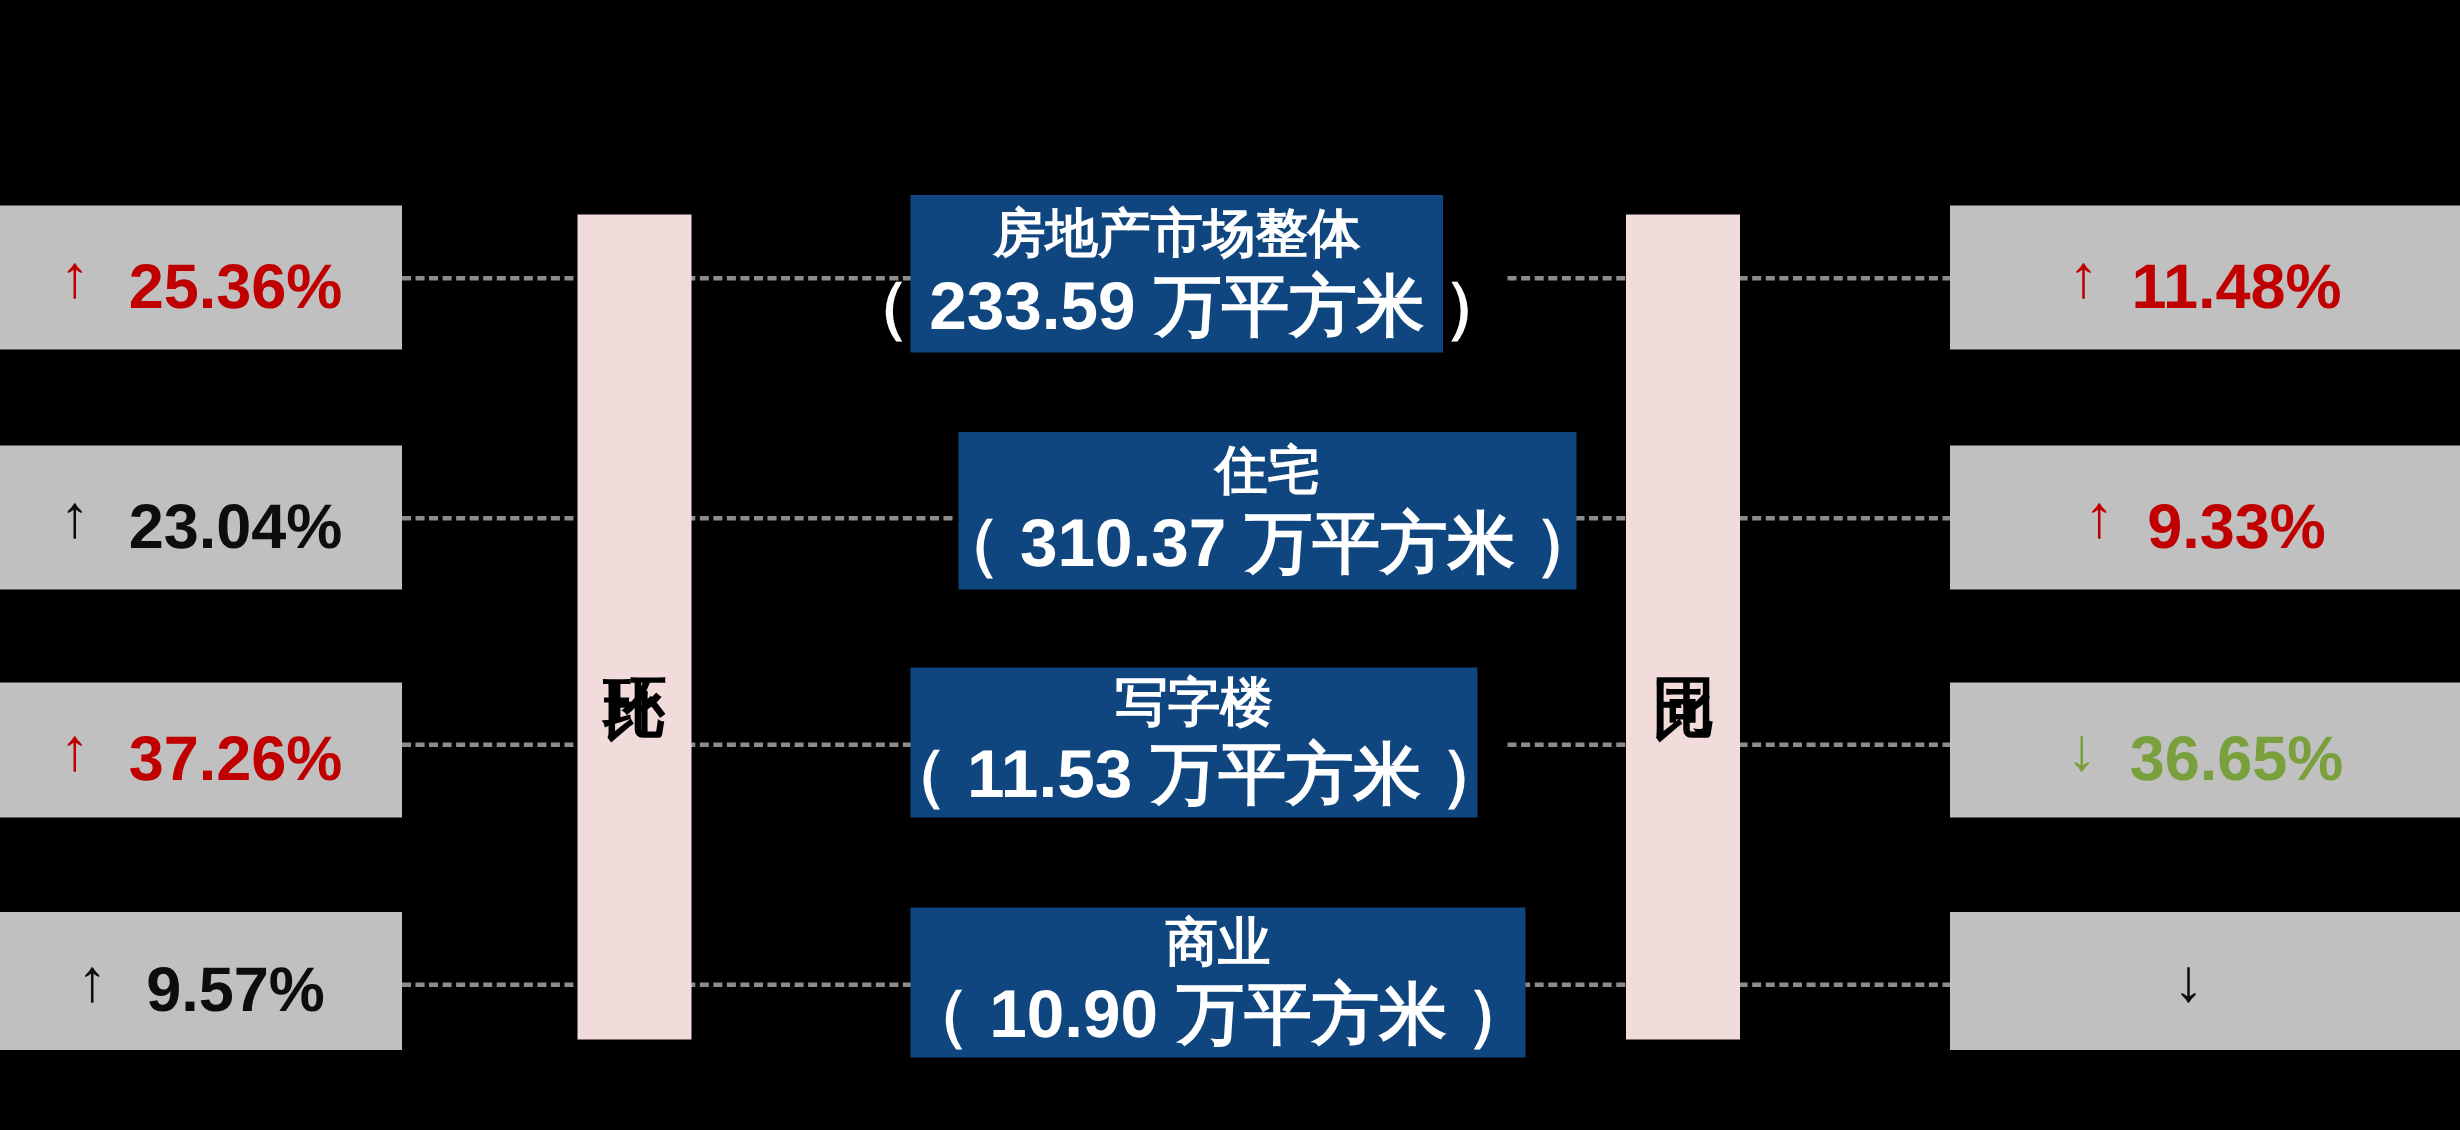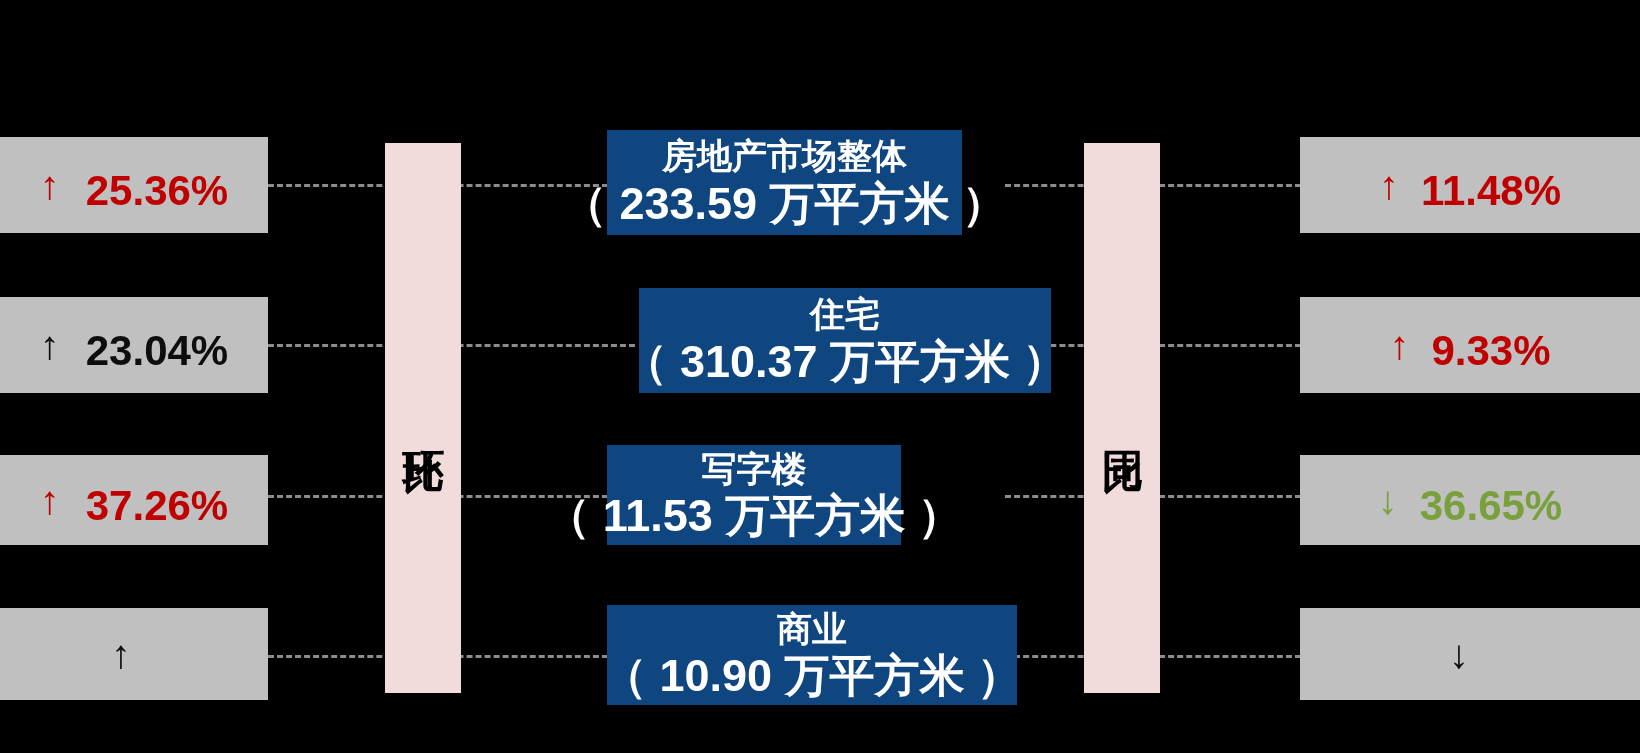--- a/index.html
+++ b/index.html
@@ -135,32 +135,33 @@
   <div class="metric-box metric-right" style="left:1300px; top:297px; width:340px; height:96px;">
     <span class="arrow up-red">↑</span>
     <span class="pct up-red">9.33%</span>
   </div>
 
   <div class="metric-box metric-left" style="left:0px; top:455px; width:268px; height:90px;">
     <span class="arrow up-red">↑</span>
     <span class="pct up-red">37.26%</span>
   </div>
 
-  <div class="cat-box" style="left:607px; top:445px; width:294px; height:100px;">
+  <div class="cat-box" style="left:607px; top:445px; width:378px; height:100px;">
     <span class="cat-name">写字楼</span>
     <span class="cat-value">（ 11.53 万平方米 ）</span>
   </div>
 
   <div class="metric-box metric-right" style="left:1300px; top:455px; width:340px; height:90px;">
     <span class="arrow down-grn">↓</span>
     <span class="pct down-grn">36.65%</span>
   </div>
 
   <div class="metric-box metric-left" style="left:0px; top:608px; width:268px; height:92px;">
     <span class="arrow flat-blk">↑</span>
+    <span class="pct flat-blk">9.57%</span>
   </div>
 
   <div class="cat-box" style="left:607px; top:605px; width:410px; height:100px;">
     <span class="cat-name">商业</span>
     <span class="cat-value">（ 10.90 万平方米 ）</span>
   </div>
 
   <div class="metric-box metric-right" style="left:1300px; top:608px; width:340px; height:92px;">
     <span class="arrow flat-blk">↓</span>
   </div>

